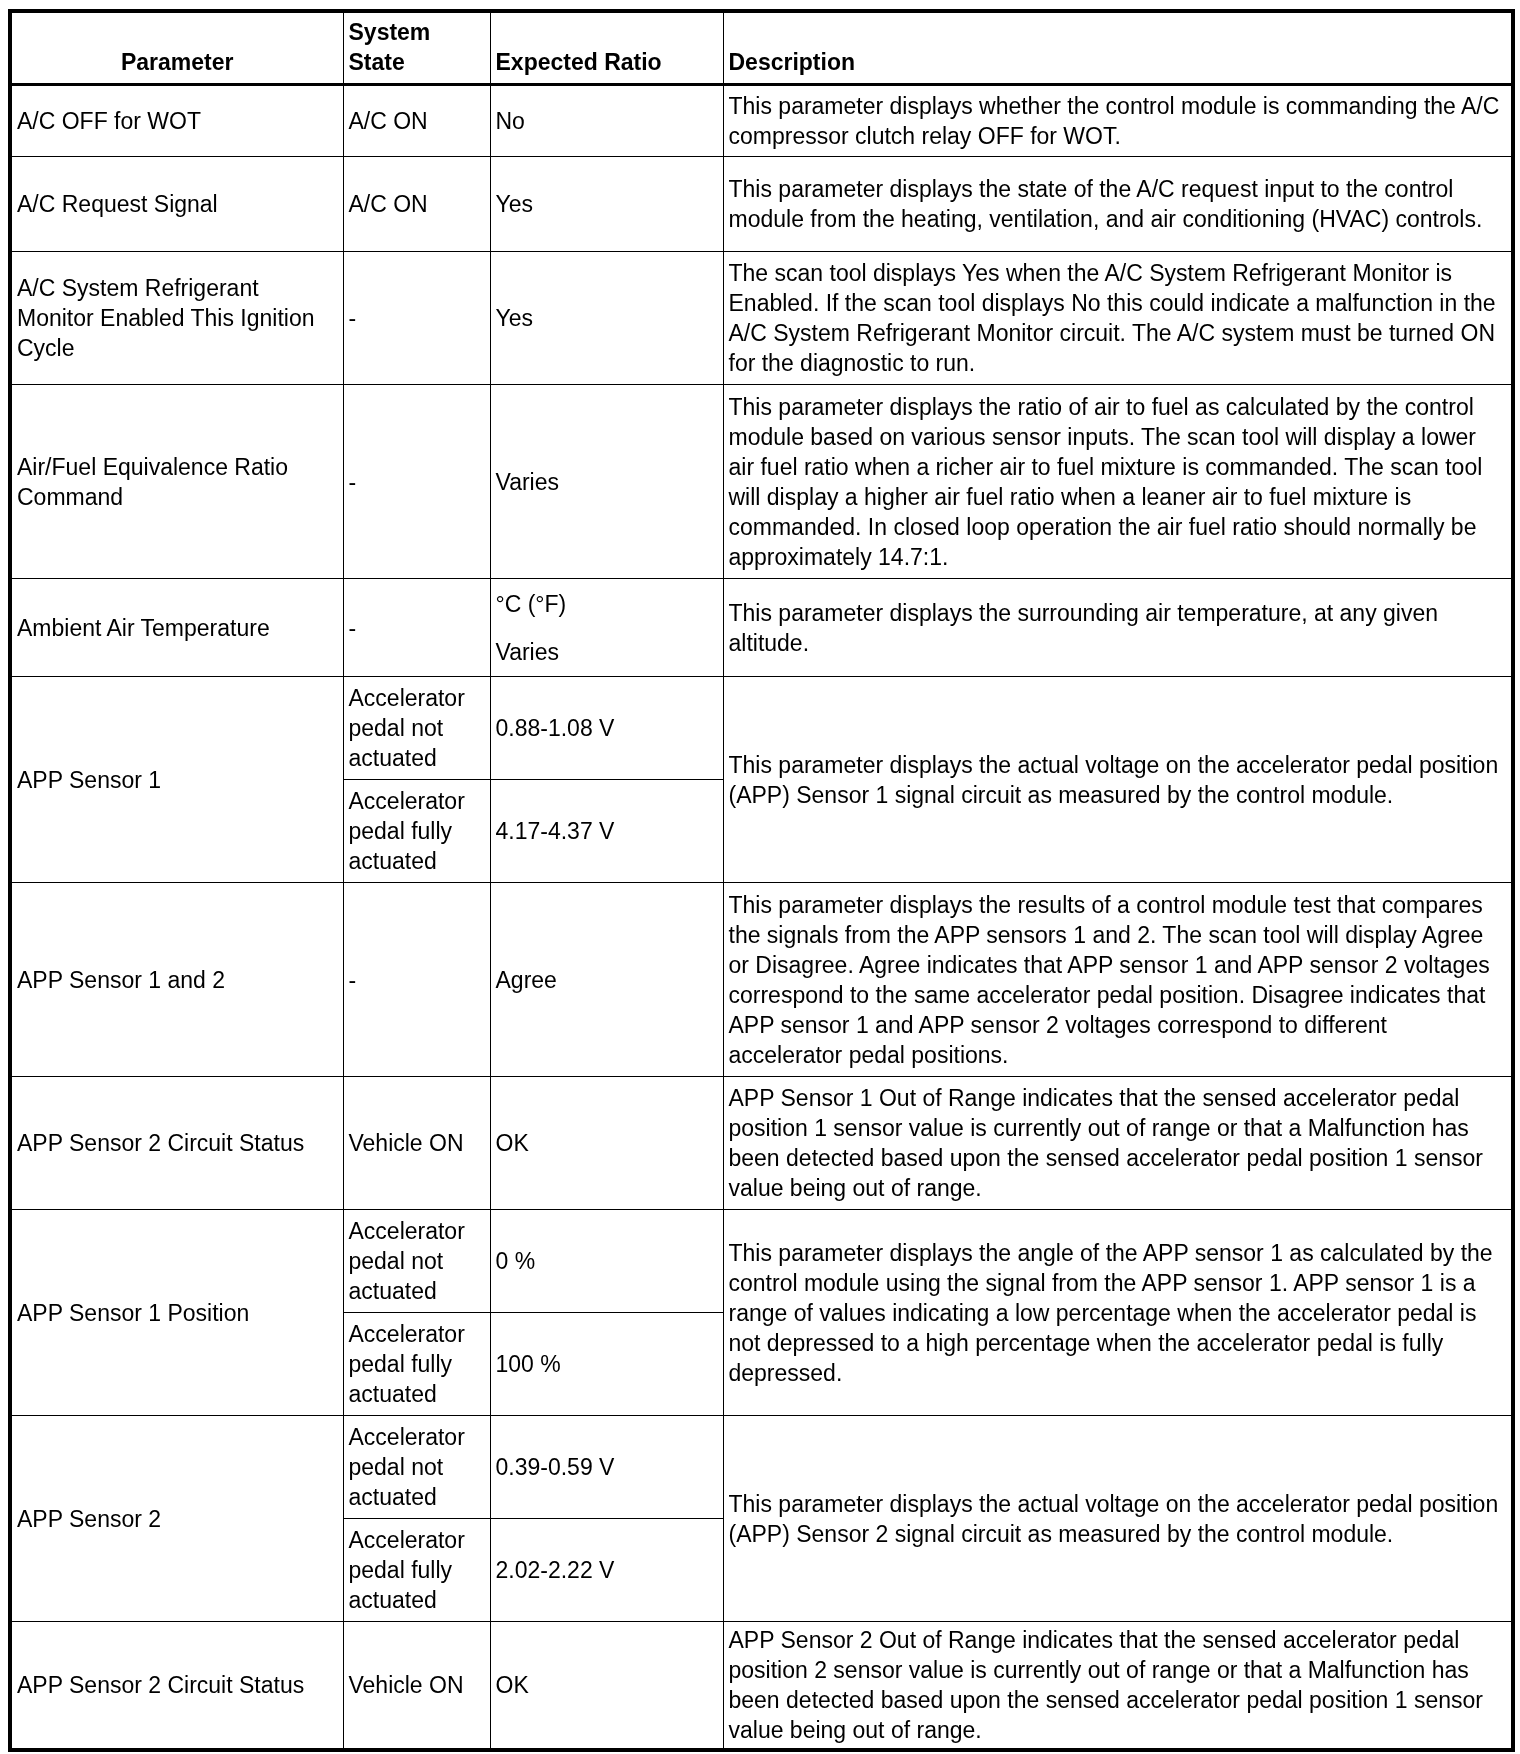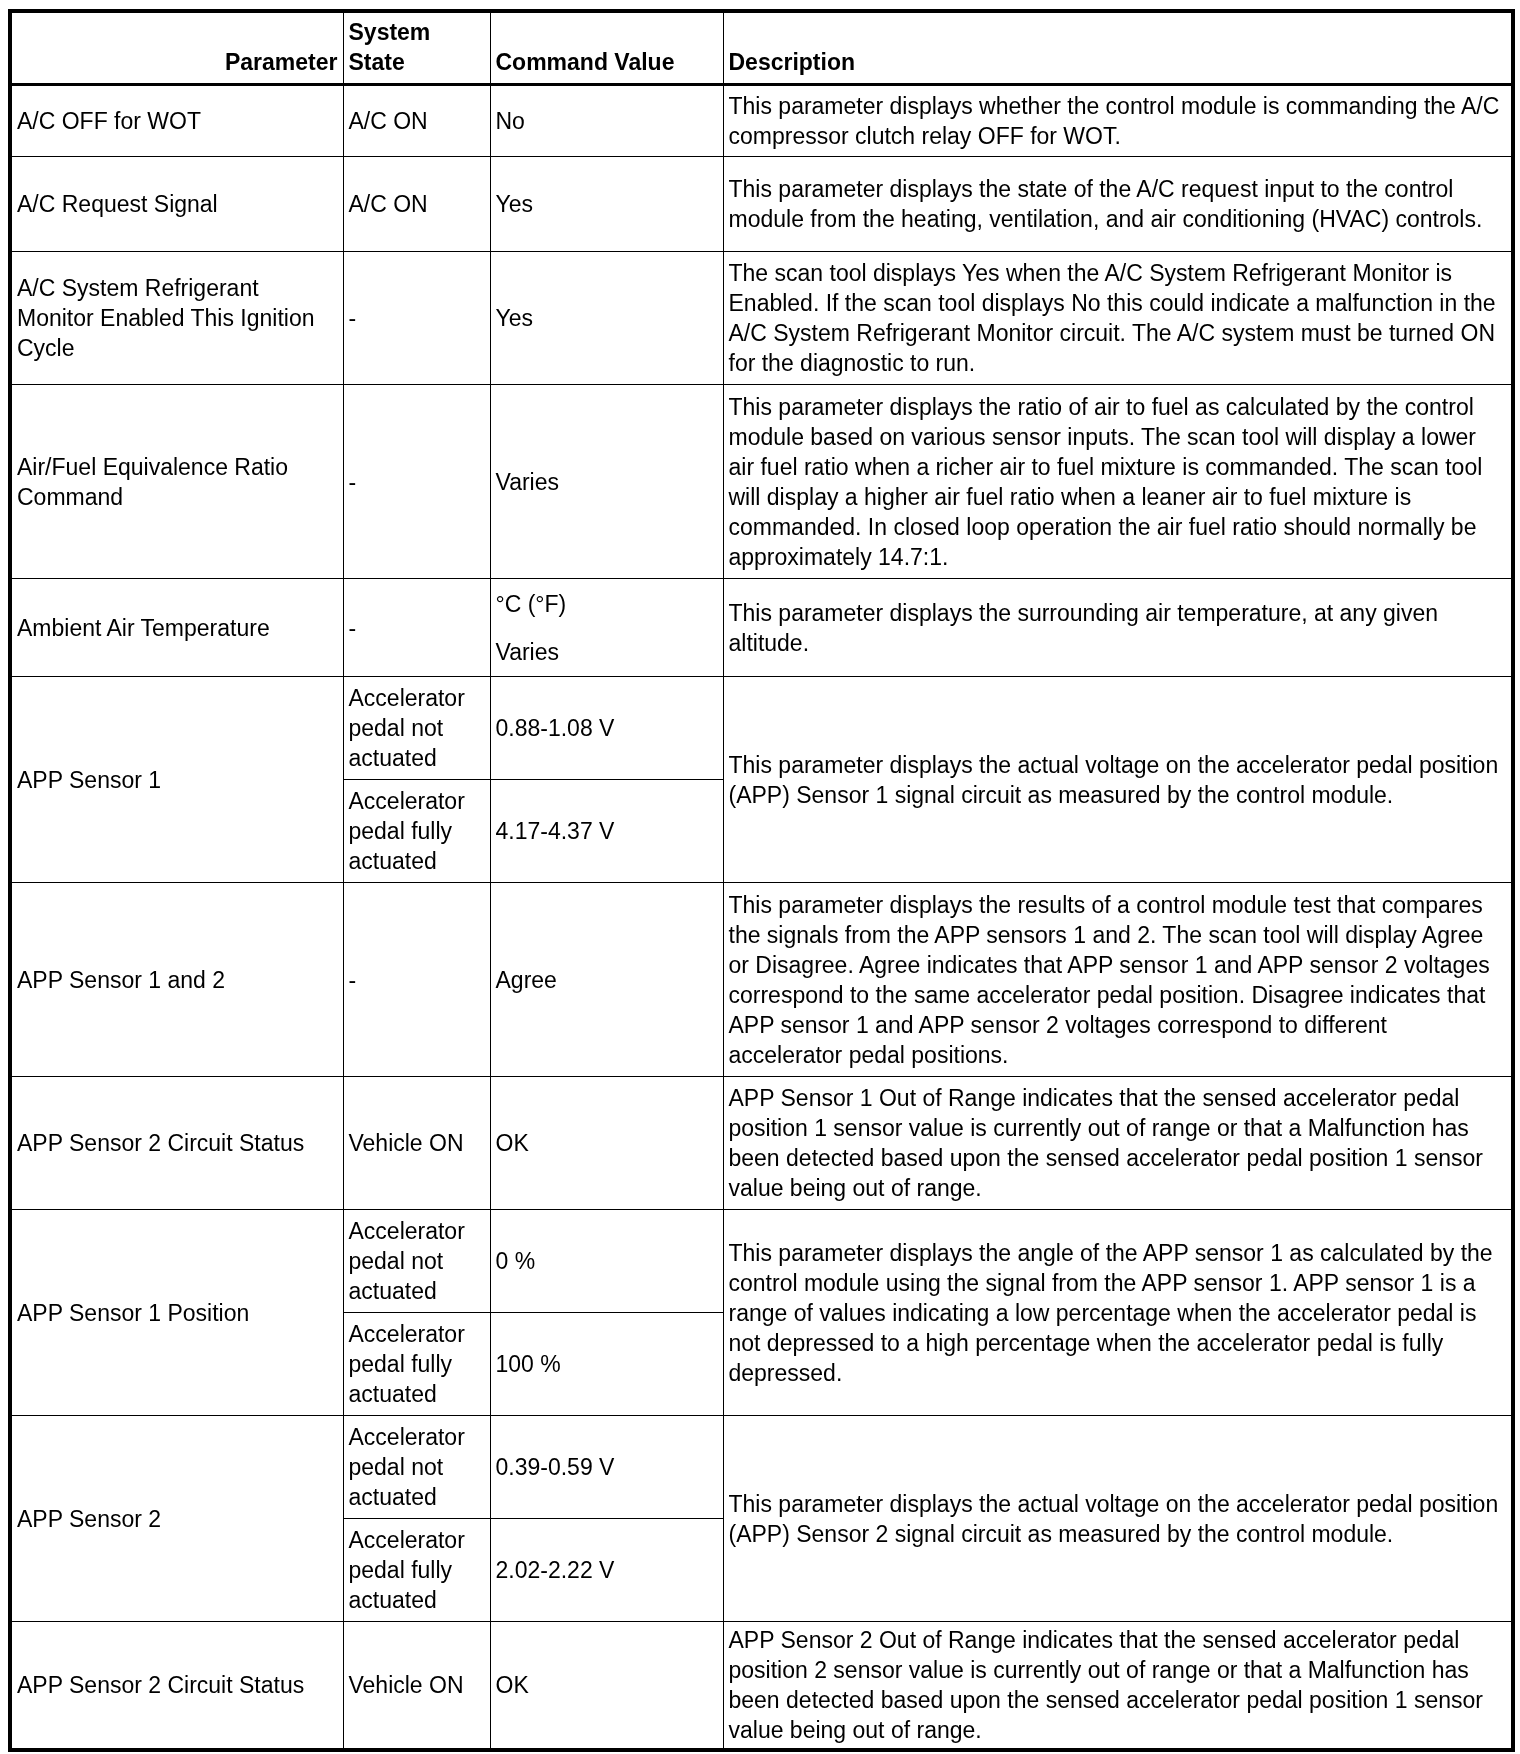--- a/index.html
+++ b/index.html
@@ -9,21 +9,21 @@
     position: absolute; left: 8px; top: 9px;
     width: 1503px; border-collapse: collapse;
     border: 4px solid #000; table-layout: fixed;
   }
   table.params th, table.params td {
     border: 1.5px solid #000; font-size: 23px; line-height: 30px;
     padding: 2px 5px; text-align: left; vertical-align: middle;
     word-wrap: break-word;
   }
   table.params th { font-weight: bold; vertical-align: bottom; padding-bottom: 6px; height: 62px; }
-  table.params th.c-param { text-align: right; }
+  table.params th.c-param { text-align: center; }
   table.params th.c-desc { text-align: left; }
   table.params thead tr { border-bottom: 3px solid #000; }
   col.c1 { width: 333px; }
   col.c2 { width: 147px; }
   col.c3 { width: 233px; }
   col.c4 { width: 790px; }
   .exp-stack span { display: block; }
   .exp-stack span + span { margin-top: 18px; }
 </style>
 </head>
@@ -33,21 +33,21 @@
   <colgroup>
       <col class="c1">
       <col class="c2">
       <col class="c3">
       <col class="c4">
     </colgroup>
   <thead>
     <tr>
       <th class="c-param">Parameter</th>
       <th>System State</th>
-      <th>Command Value</th>
+      <th>Expected Ratio</th>
       <th class="c-desc">Description</th>
     </tr>
   </thead>
   <tbody>
 
     <tr style="height:72px">
       <td>A/C OFF for WOT</td>
       <td>A/C ON</td>
       <td>No</td>
       <td>This parameter displays whether the control module is commanding the A/C compressor clutch relay OFF for WOT.</td>

